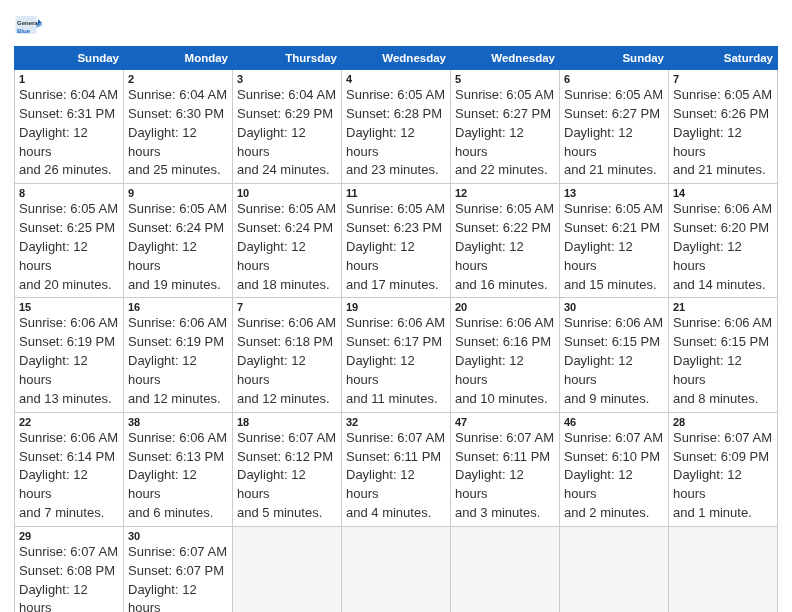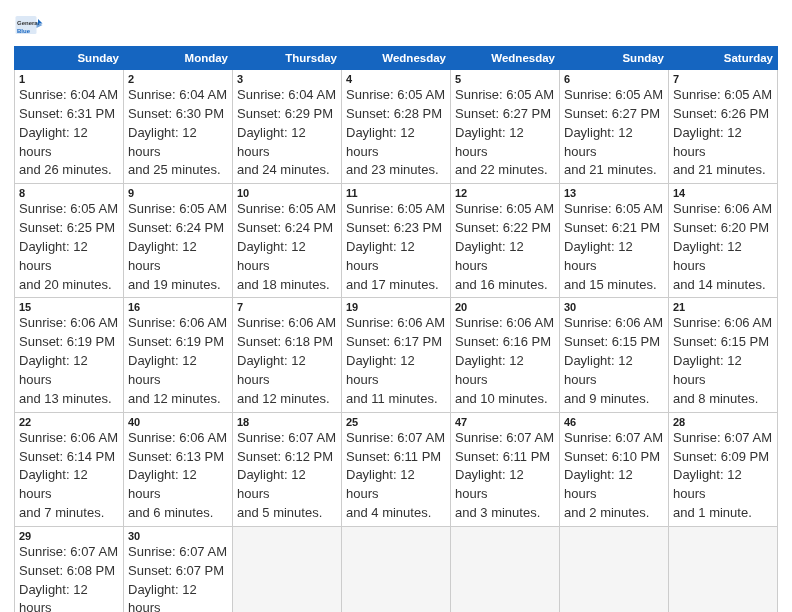--- a/index.html
+++ b/index.html
@@ -275,35 +275,35 @@
         </tr>
         <tr>
           <td>
             <span class="day-num">22</span>
             <div class="day-info" style="white-space: pre-line;">Sunrise: 6:06 AM
 Sunset: 6:14 PM
 Daylight: 12 hours
 and 7 minutes.</div>
           </td>
           <td>
-            <span class="day-num">40</span>
+            <span class="day-num">38</span>
             <div class="day-info" style="white-space: pre-line;">Sunrise: 6:06 AM
 Sunset: 6:13 PM
 Daylight: 12 hours
 and 6 minutes.</div>
           </td>
           <td>
             <span class="day-num">18</span>
             <div class="day-info" style="white-space: pre-line;">Sunrise: 6:07 AM
 Sunset: 6:12 PM
 Daylight: 12 hours
 and 5 minutes.</div>
           </td>
           <td>
-            <span class="day-num">25</span>
+            <span class="day-num">32</span>
             <div class="day-info" style="white-space: pre-line;">Sunrise: 6:07 AM
 Sunset: 6:11 PM
 Daylight: 12 hours
 and 4 minutes.</div>
           </td>
           <td>
             <span class="day-num">47</span>
             <div class="day-info" style="white-space: pre-line;">Sunrise: 6:07 AM
 Sunset: 6:11 PM
 Daylight: 12 hours

